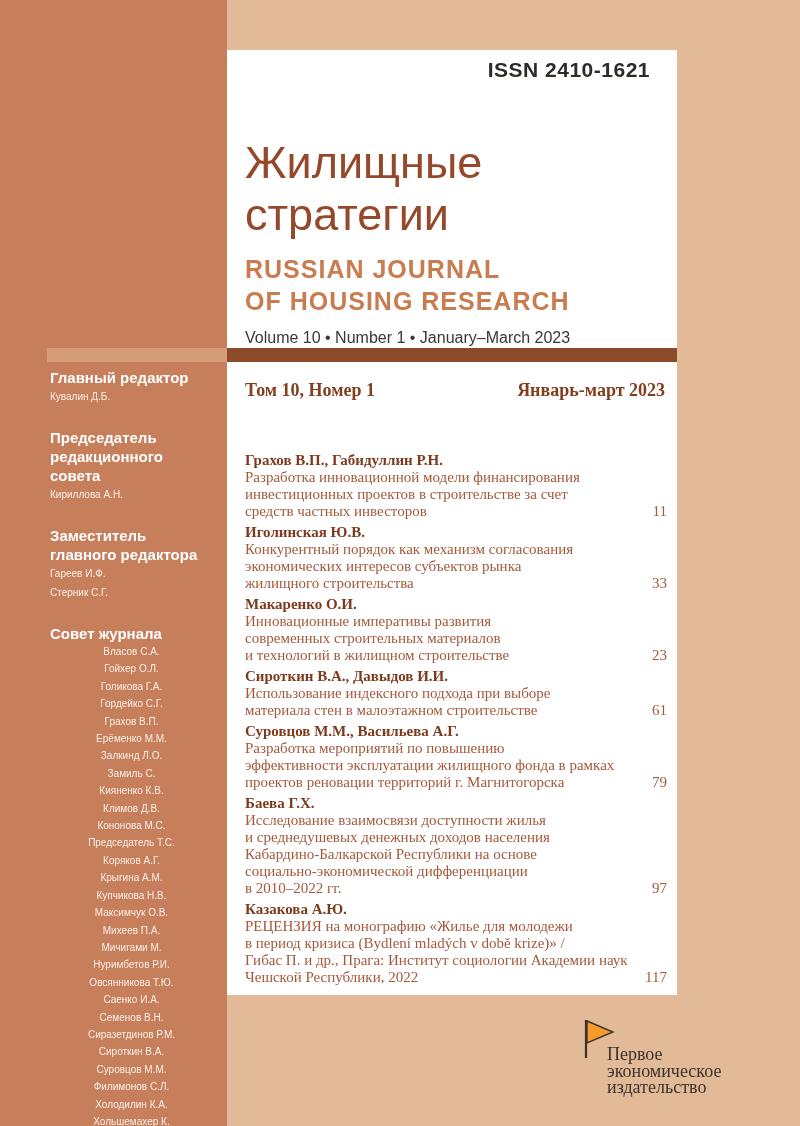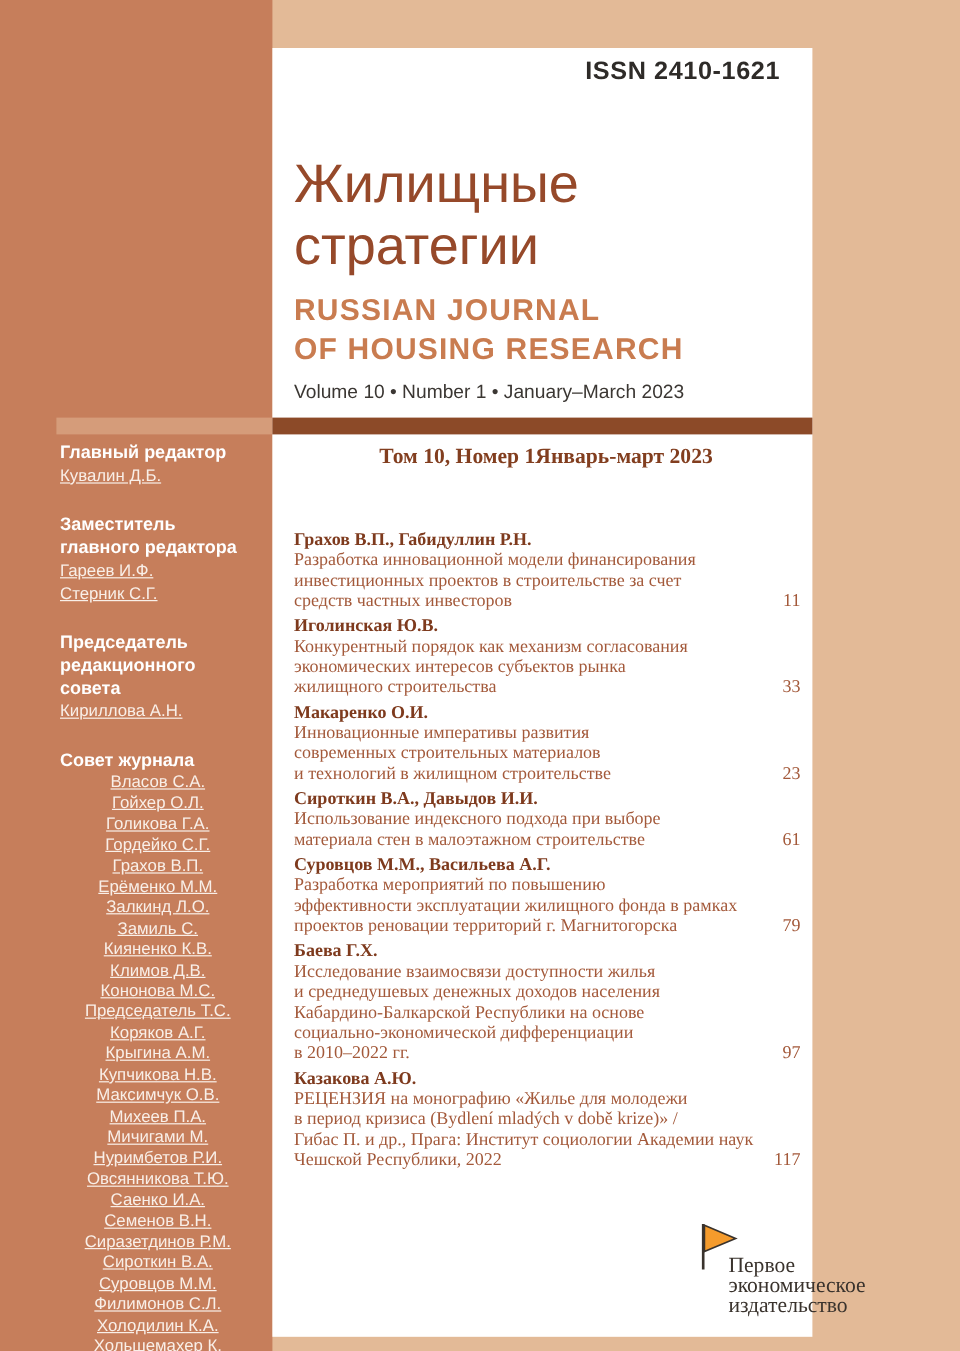--- a/index.html
+++ b/index.html
@@ -18,27 +18,27 @@
   .sidebar{
     position:absolute;left:0;top:0;width:227px;height:1126px;
     background:var(--sidebar_bg);color:#fff;box-sizing:border-box;
     padding:368px 14px 0 50px;
   }
   .side-section{margin-bottom:22px;}
   .side-heading{
     margin:0;font-size:15px;line-height:19px;font-weight:bold;color:#FFFFFF;
   }
   .side-name{
-    font-size:14px;line-height:19px;color:#F9EFE8;font-weight:normal;text-decoration:underline;
+    font-size:10px;line-height:19px;color:#F9EFE8;font-weight:normal;
   }
   .side-section:last-child{margin-bottom:0;}
   .side-section:last-child .side-name{line-height:17.4px;text-align:center;}
   
   .panel{
-    position:absolute;left:227px;top:40px;width:450px;height:1074px;
+    position:absolute;left:227px;top:50px;width:450px;height:945px;
     background:var(--panel_bg);
   }
   
   .band-stripe{
     position:absolute;left:47px;top:348px;width:180px;height:14px;
     background:var(--stripe);z-index:3;
   }
   .band-dark{
     position:absolute;left:227px;top:348px;width:450px;height:14px;
     background:var(--band);z-index:3;
@@ -56,21 +56,21 @@
     position:absolute;top:182px;left:18px;
     font-size:25px;line-height:32px;letter-spacing:1px;color:var(--subtitle_orange);
     white-space:pre-line;
   }
   .brand-volume{
     position:absolute;top:247px;left:18px;
     font-size:16px;color:var(--dark_text);margin-top:32px;
   }
   .issue-header{
     position:absolute;top:330px;left:18px;right:12px;
-    display:flex;justify-content:center;
+    display:flex;justify-content:space-between;
     font-family:"Liberation Serif",serif;font-weight:bold;font-size:18px;
     color:var(--header_brown);
   }
   .toc{
     position:absolute;top:402px;left:18px;width:422px;
     font-family:"Liberation Serif",serif;font-size:15px;line-height:17px;
   }
   .toc-entry{position:relative;margin-bottom:4px;}
   .toc-authors{font-weight:bold;color:var(--toc_author);}
   .toc-title{display:block;color:var(--toc_text);white-space:pre-line;max-width:392px;}
@@ -87,27 +87,27 @@
 </head>
 <body>
 
 <aside class="sidebar">
   <div id="sidebar-sections">
       <div class="side-section">
         <h4 class="side-heading">Главный редактор</h4>
         <div class="side-name">Кувалин Д.Б.</div>
       </div>
       <div class="side-section">
+        <h4 class="side-heading">Председатель редакционного совета</h4>
+        <div class="side-name">Кириллова А.Н.</div>
+      </div>
+      <div class="side-section">
         <h4 class="side-heading">Заместитель главного редактора</h4>
         <div class="side-name">Гареев И.Ф.</div>
         <div class="side-name">Стерник С.Г.</div>
-      </div>
-      <div class="side-section">
-        <h4 class="side-heading">Председатель редакционного совета</h4>
-        <div class="side-name">Кириллова А.Н.</div>
       </div>
       <div class="side-section">
         <h4 class="side-heading">Совет журнала</h4>
         <div class="side-name">Власов С.А.</div>
         <div class="side-name">Гойхер О.Л.</div>
         <div class="side-name">Голикова Г.А.</div>
         <div class="side-name">Гордейко С.Г.</div>
         <div class="side-name">Грахов В.П.</div>
         <div class="side-name">Ерёменко М.М.</div>
         <div class="side-name">Залкинд Л.О.</div>

